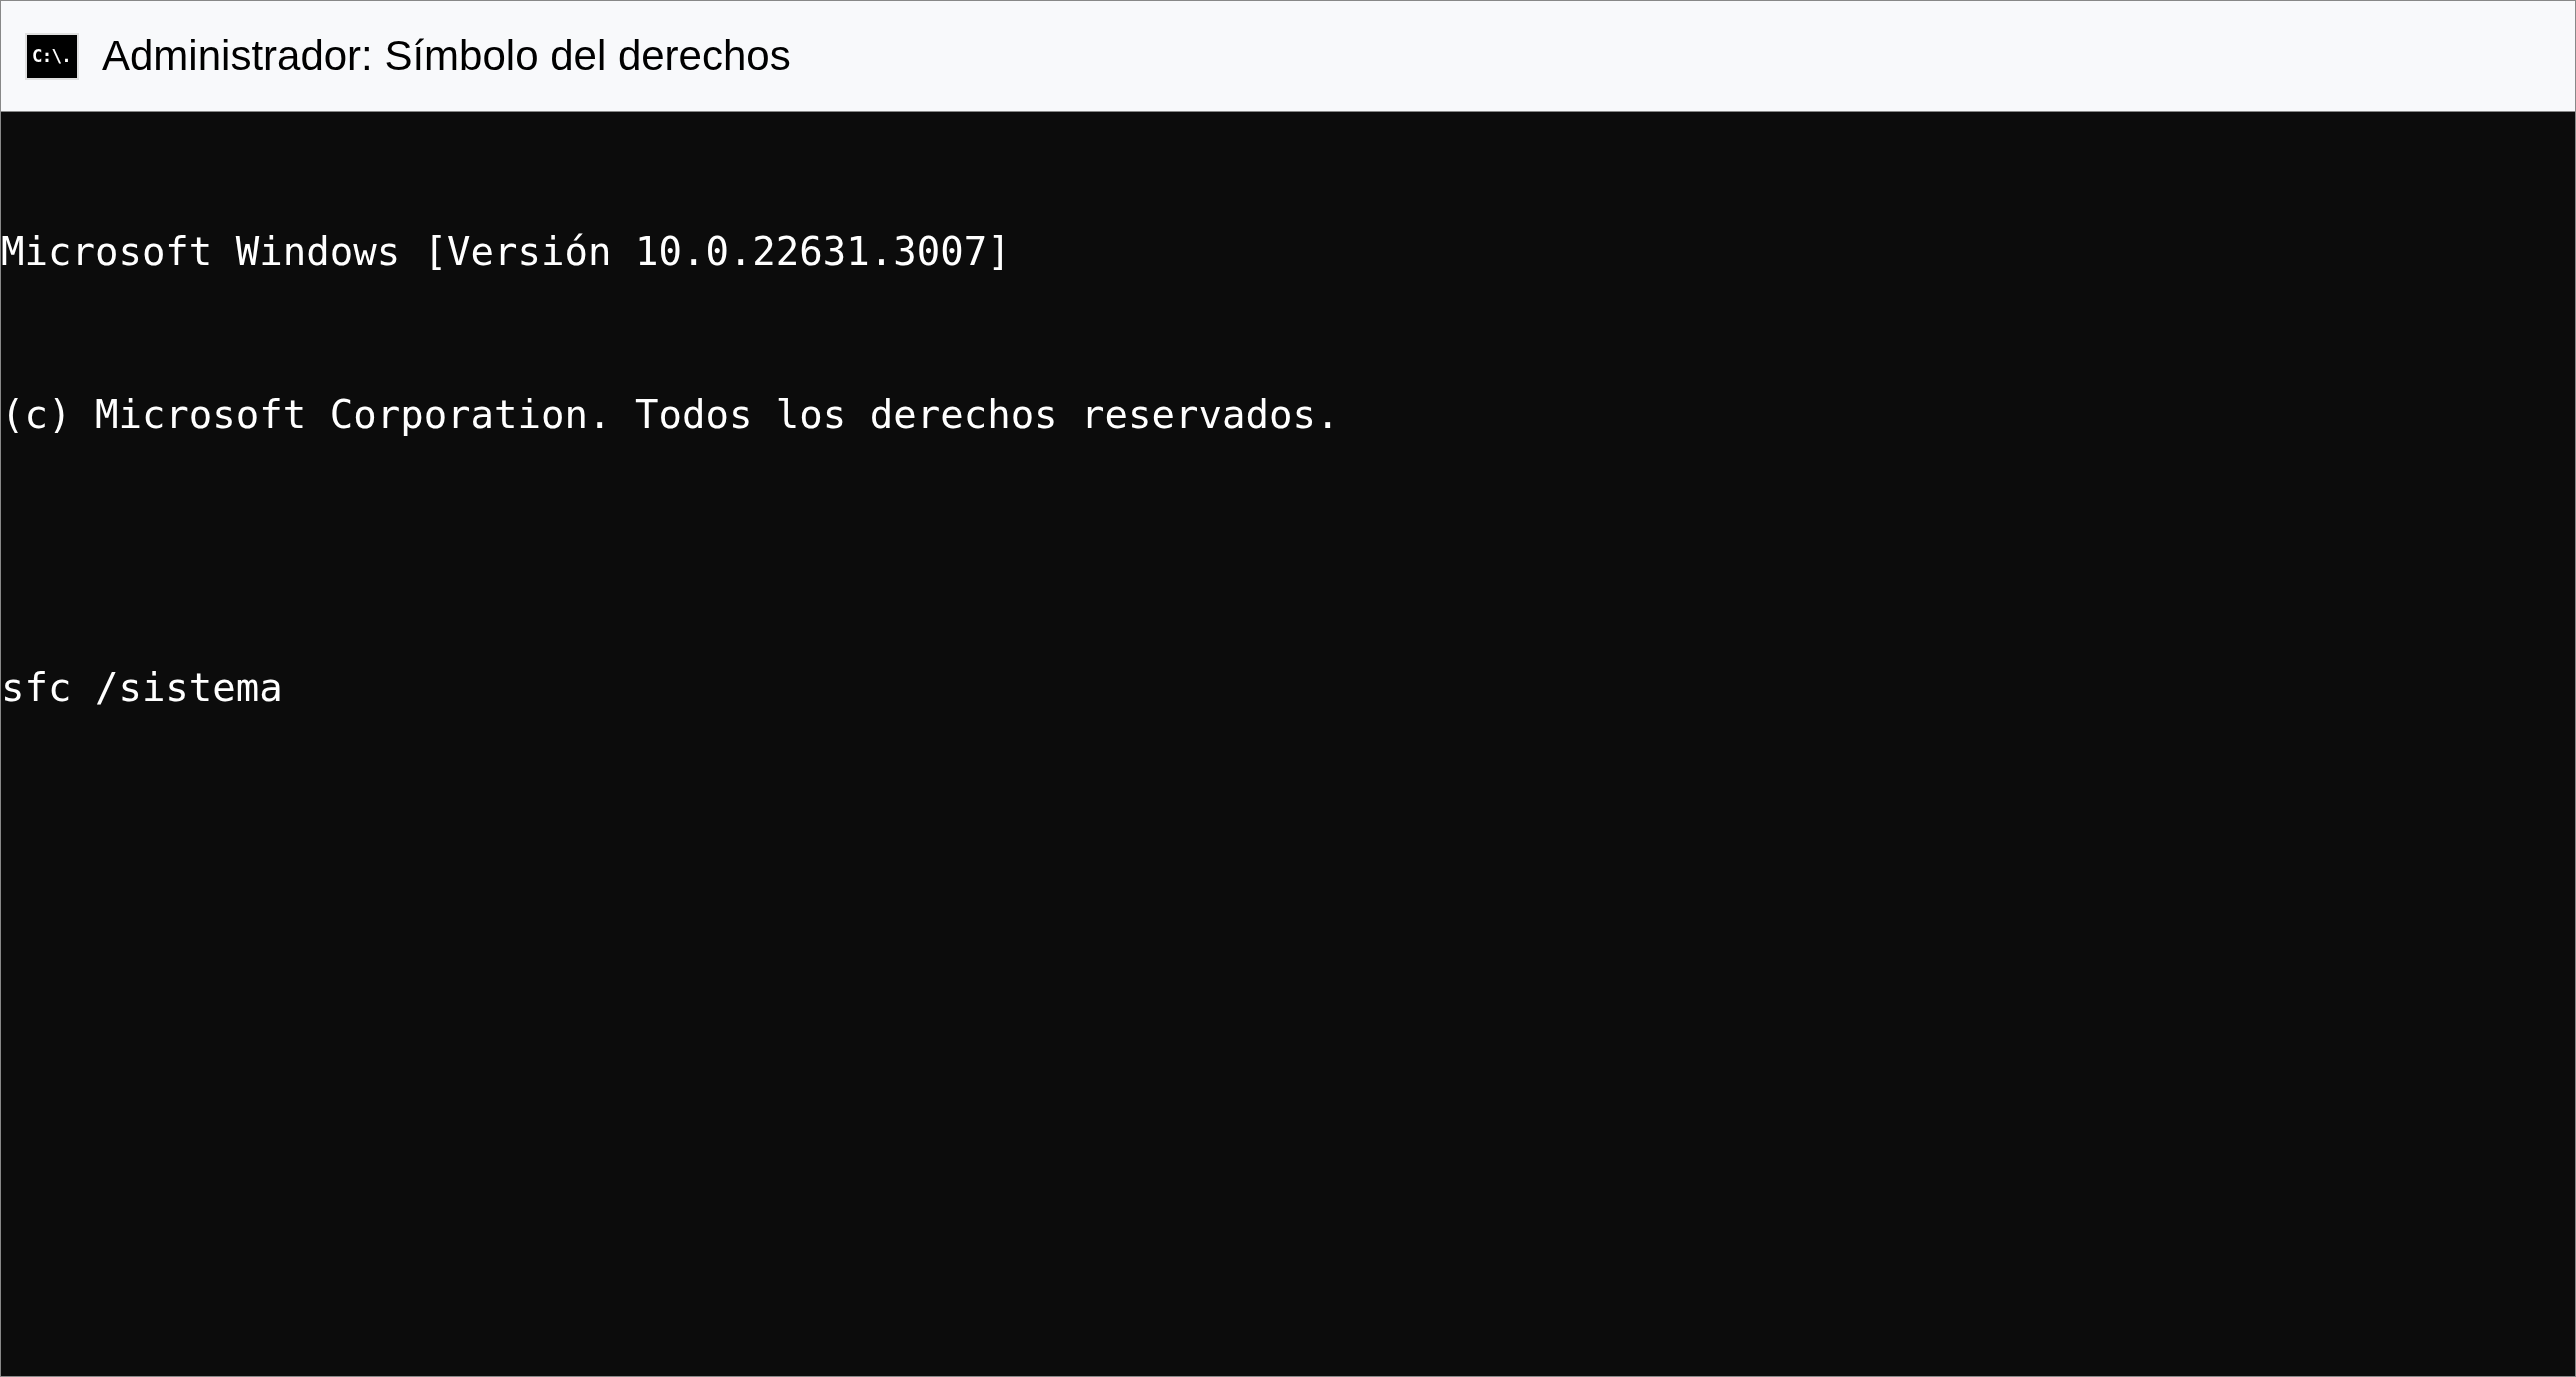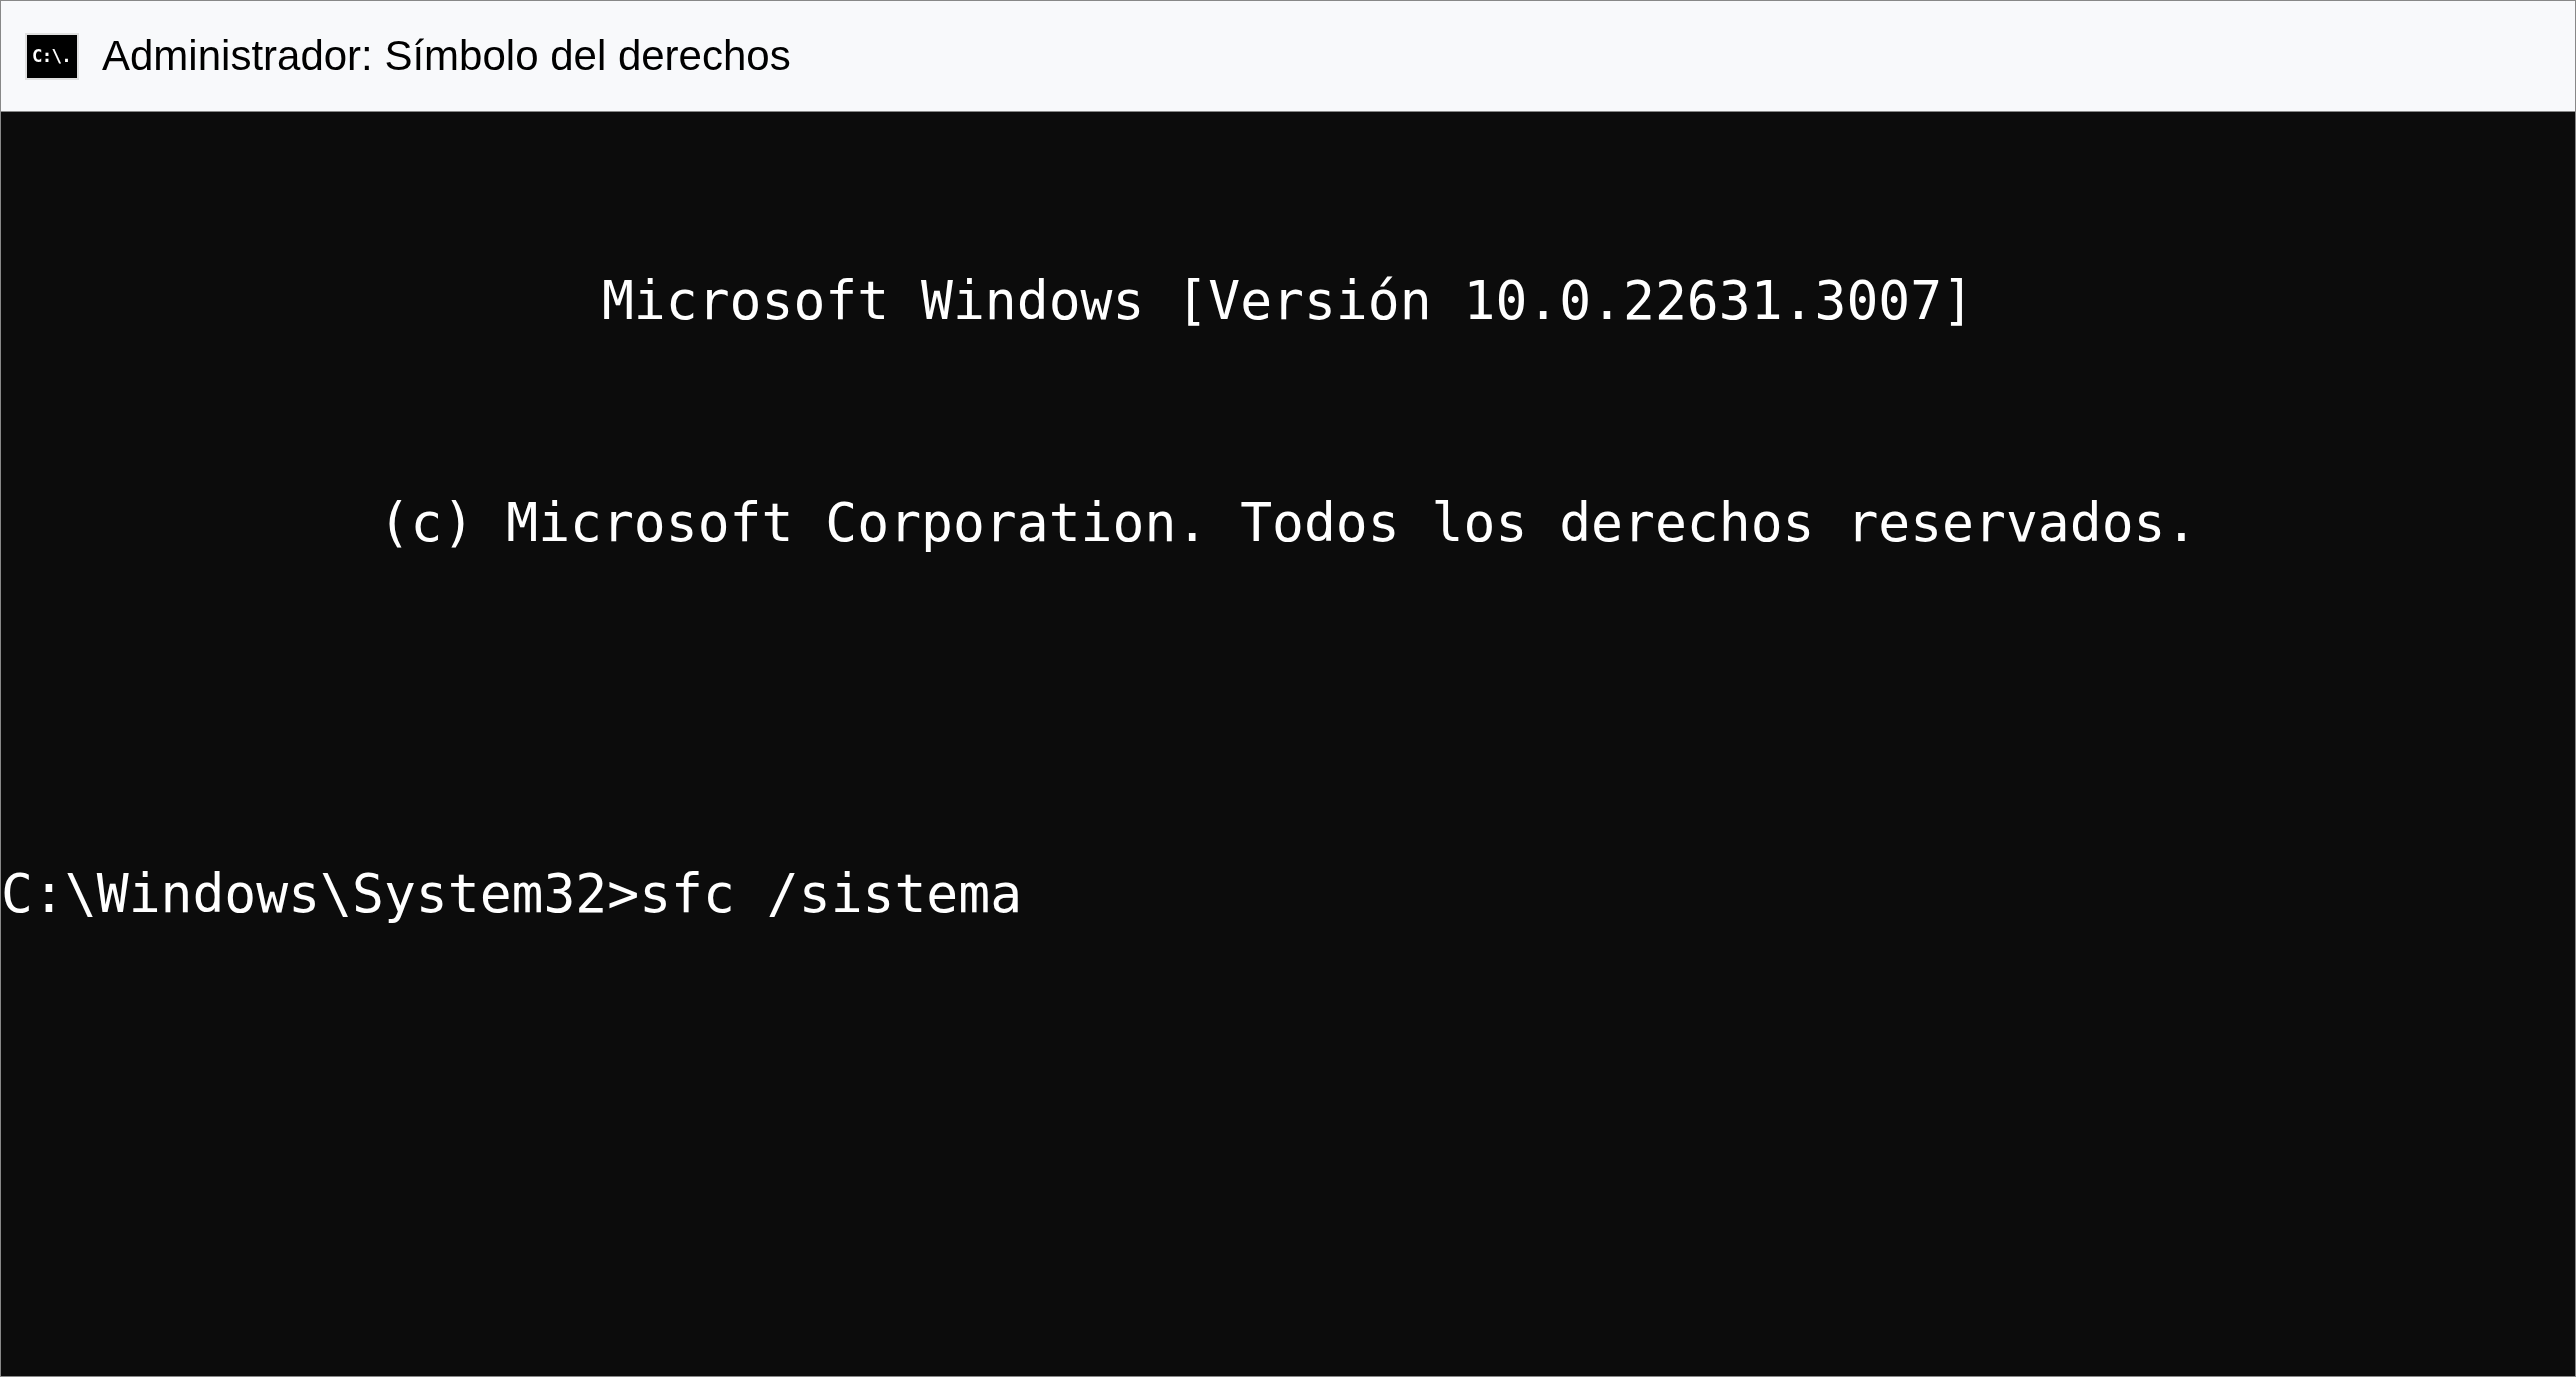--- a/index.html
+++ b/index.html
@@ -51,26 +51,25 @@
       color: #000000;
       font-family: "Segoe UI", Arial, sans-serif;
       font-size: 42px;
       font-weight: 400;
     }
     .terminal {
       flex: 1;
       background: #0c0c0c;
       padding: 3.4px 0 0 0;
       font-family: "Consolas", monospace;
-      font-size: 53px;
+      font-size: 39px;
       color: #ffffff;
       line-height: 1.4;
       white-space: pre;
       overflow: hidden;
-      text-align: center;
     }
     .terminal-line {
       display: block;
     }
     .prompt-line {
       display: flex;
     }
     .prompt {
       color: #ffffff;
     }
@@ -85,16 +84,16 @@
   <div class="titlebar">
     <div class="titlebar-icon">
       <span class="titlebar-icon-text">C:\.</span>
     </div>
     <span class="titlebar-title">Administrador: Símbolo del derechos</span>
   </div>
   <div class="terminal">
     <span class="terminal-line">Microsoft Windows [Versión 10.0.22631.3007]</span>
     <span class="terminal-line">(c) Microsoft Corporation. Todos los derechos reservados.</span>
     <span class="terminal-line"></span>
-    <span class="prompt-line"><span class="prompt">C:\Windows\System32&gt;</span><span class="command">sfc /sistema</span></span>
+    <span class="prompt-line"><span class="command">sfc /sistema</span></span>
   </div>
 </div>
 
 
 </body></html>

